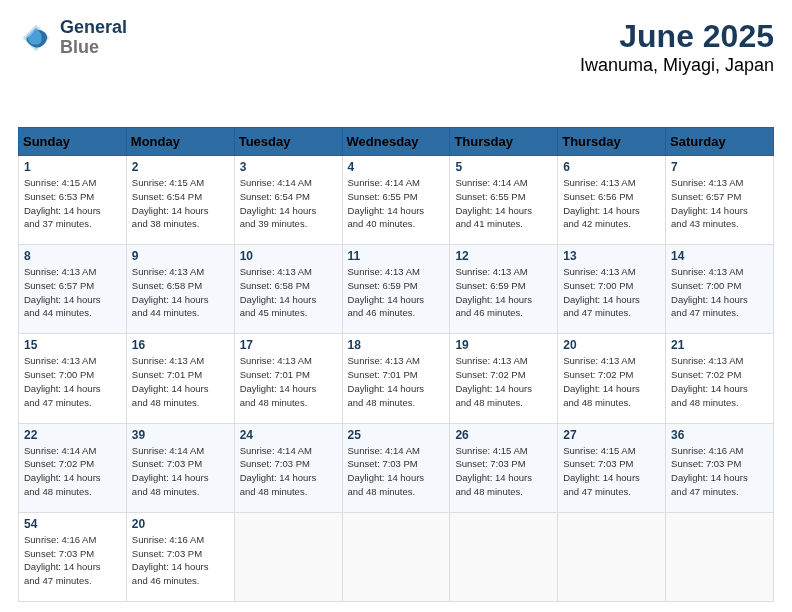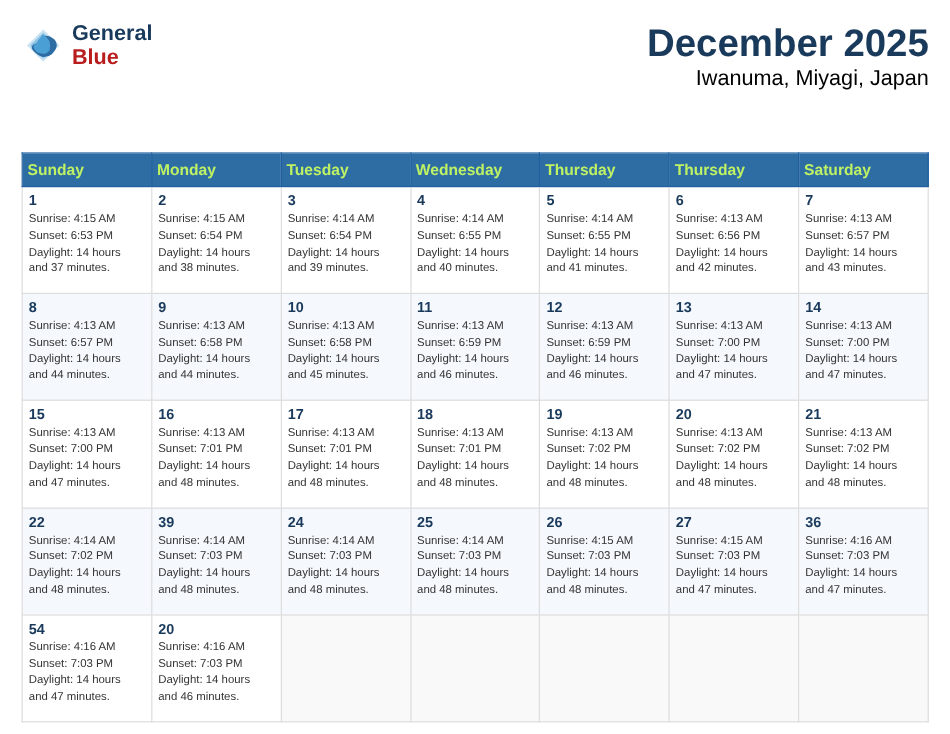--- a/index.html
+++ b/index.html
@@ -29,21 +29,21 @@
       align-items: center;
       gap: 6px;
     }
     .logo-text {
       font-size: 18px;
       font-weight: bold;
       color: #1a3a5c;
       line-height: 1.1;
     }
     .logo-text span {
-      color: #b91c1c;
+      color: #737373;
     }
     .logo-icon {
       width: 36px;
       height: 36px;
     }
     .title-block {
       text-align: right;
     }
     .main-title {
       font-size: 32px;
@@ -56,21 +56,21 @@
     }
     .calendar {
       flex: 1;
       border: 1px solid #ccc;
       border-collapse: collapse;
       width: 100%;
       table-layout: fixed;
     }
     .calendar th {
       background: #2e6da4;
-      color: #bef264;
+      color: #000000;
       font-size: 13px;
       font-weight: bold;
       padding: 6px 4px;
       text-align: left;
       border: 1px solid #2060a0;
     }
     .calendar td {
       vertical-align: top;
       padding: 4px 5px;
       font-size: 10px;
@@ -111,21 +111,21 @@
         <polygon points="20,5 35,20 20,35 5,20" fill="#4a9fd4" opacity="0.3"></polygon>
         <polygon points="20,8 32,20 20,32 8,20" fill="#4a9fd4" opacity="0.5"></polygon>
         <path d="M14,18 Q20,6 30,14 Q36,20 28,28 Q20,34 12,26 Q6,20 14,18Z" fill="#2e6da4"></path>
         <path d="M20,10 Q28,14 26,24 Q22,30 14,26 Q8,20 14,18 Q20,8 20,10Z" fill="#4a9fd4"></path>
       </svg>
       <div>
         <div class="logo-text">General<br><span>Blue</span></div>
       </div>
     </div>
     <div class="title-block">
-      <div class="main-title">December 2025</div>
+      <div class="main-title">June 2025</div>
       <div class="subtitle">Iwanuma, Miyagi, Japan</div>
     </div>
   </div>
 
   <table class="calendar">
     <thead>
       <tr>
       <th>Sunday</th>
           <th>Monday</th>
           <th>Tuesday</th>

